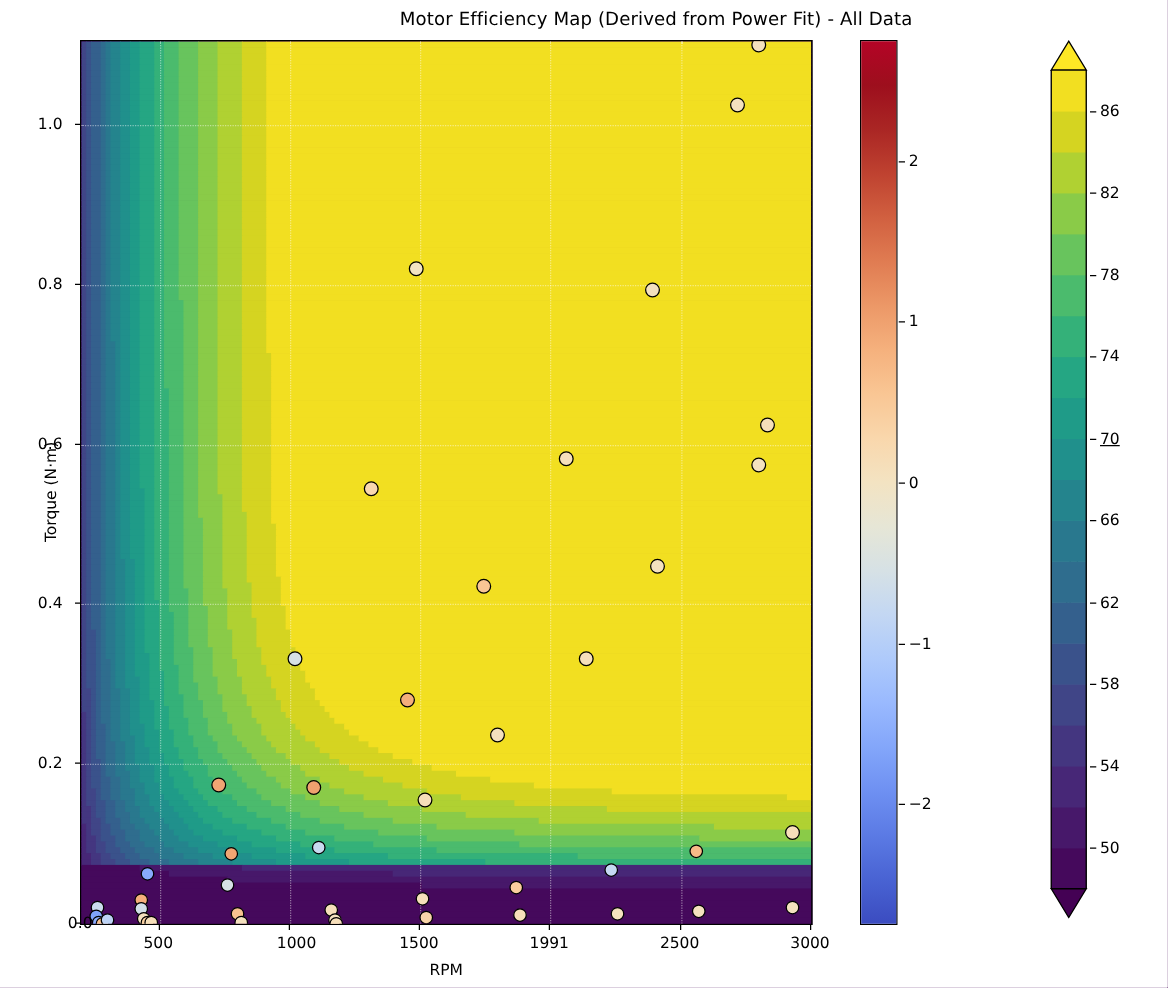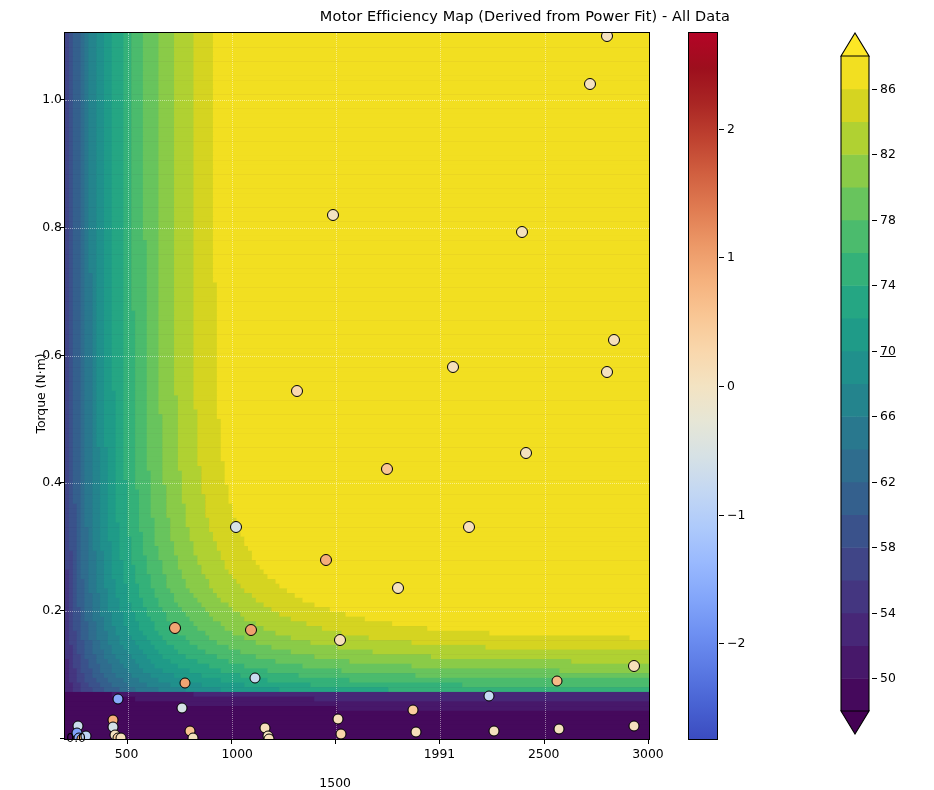--- a/index.html
+++ b/index.html
@@ -32,21 +32,21 @@
   #legend .lmark{width:9px;height:9px;border-radius:50%;border:1.3px solid #000;
                  background:transparent;display:block;margin-left:4px;}
   #legend .ltxt{font-size:12.4px;color:#000;}
 
   
   .xtick{position:absolute;top:740px;width:0;height:4px;border-left:1.1px solid #000;}
   .xlab{position:absolute;top:746px;font-size:12.4px;text-align:center;
         width:60px;margin-left:-30px;color:#000;}
   .ytick{position:absolute;left:60px;width:4px;height:0;border-top:1.1px solid #000;}
   .ylab{position:absolute;left:0;width:50px;text-align:right;font-size:12.4px;
-        margin-top:-8px;color:#000;margin-left:12px;}
+        margin-top:-8px;color:#000;}
 
   #xlabel{position:absolute;left:64px;top:768px;width:586px;text-align:center;font-size:12.4px;}
   #ylabel{position:absolute;left:-20px;top:386px;width:120px;text-align:center;font-size:12.4px;
           transform:rotate(-90deg);transform-origin:50% 50%;}
 
   
   #cb1{position:absolute;left:688px;top:32px;width:30px;height:708px;
        border:1.1px solid #000;box-sizing:border-box;}
   #cb1 .fill{position:absolute;inset:0;}
   .cb1tick{position:absolute;left:719px;width:5px;height:0;border-top:1.1px solid #000;}
@@ -2389,41 +2389,42 @@
       </div>
 
   </div>
 
   <div id="tick-layer">
       <div class="xtick" style="left: 126.571px;"></div>
       <div class="xlab" style="left: 126.571px;">500</div>
       <div class="xtick" style="left: 230.857px;"></div>
       <div class="xlab" style="left: 223px; text-align: right;">1000</div>
       <div class="xtick" style="left: 335.143px;"></div>
-      <div class="xlab" style="left: 335.143px; margin-top: 29px;">1500</div>
+      <div class="xlab" style="left: 335.143px;">1500</div>
       <div class="xtick" style="left: 439.429px;"></div>
       <div class="xlab" style="left: 439.429px;">1991</div>
       <div class="xtick" style="left: 543.714px;"></div>
       <div class="xlab" style="left: 543.714px;">2500</div>
       <div class="xtick" style="left: 648px;"></div>
       <div class="xlab" style="left: 648px;">3000</div>
       <div class="ytick" style="top: 738px;"></div>
       <div class="ylab" style="top: 738px; padding-left: 24px;">0.0</div>
       <div class="ytick" style="top: 610.217px;"></div>
       <div class="ylab" style="top: 610.217px;">0.2</div>
       <div class="ytick" style="top: 482.434px;"></div>
       <div class="ylab" style="top: 482.434px;">0.4</div>
       <div class="ytick" style="top: 354.652px;"></div>
       <div class="ylab" style="top: 354.652px;">0.6</div>
       <div class="ytick" style="top: 226.869px;"></div>
       <div class="ylab" style="top: 226.869px;">0.8</div>
       <div class="ytick" style="top: 99.086px;"></div>
       <div class="ylab" style="top: 99.086px;">1.0</div>
     </div>
 
+  <div id="xlabel">RPM</div>
   <div id="ylabel">Torque (N·m)</div>
 
   <div id="cb1">
     <div class="fill" id="cb1fill" style="background: linear-gradient(rgb(180, 4, 38) 0%, rgb(157, 15, 29) 5%, rgb(170, 38, 36) 10%, rgb(191, 66, 48) 15%, rgb(209, 96, 64) 20%, rgb(224, 124, 82) 25%, rgb(236, 152, 103) 30%, rgb(245, 177, 125) 35%, rgb(249, 198, 148) 40%, rgb(249, 215, 172) 45%, rgb(243, 227, 194) 50%, rgb(230, 230, 214) 55%, rgb(214, 225, 229) 60%, rgb(195, 215, 243) 65%, rgb(174, 202, 251) 70%, rgb(153, 185, 254) 75%, rgb(131, 166, 250) 80%, rgb(110, 144, 242) 85%, rgb(91, 122, 228) 90%, rgb(73, 99, 211) 95%, rgb(59, 76, 192) 100%);"></div>
   </div>
   <div id="cb1ticks">
       <div class="cb1tick" style="top: 643.455px;"></div>
       <div class="cb1lab" style="top: 643.455px;">−2</div>
       <div class="cb1tick" style="top: 514.727px;"></div>
       <div class="cb1lab" style="top: 514.727px;">−1</div>

